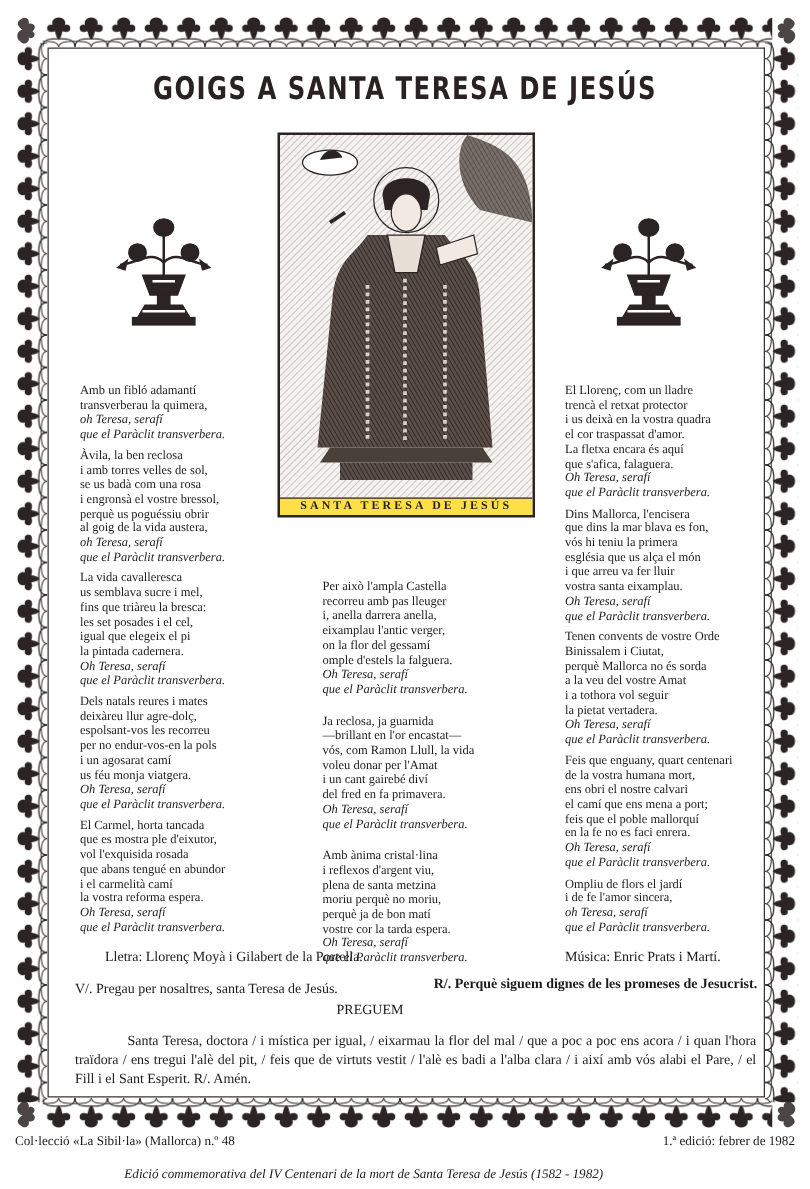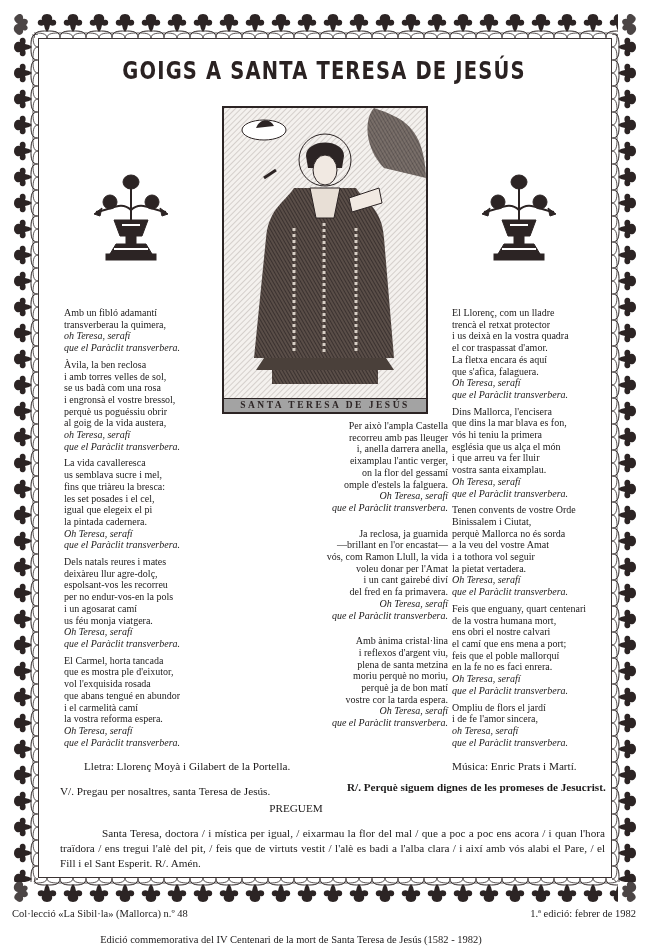--- a/index.html
+++ b/index.html
@@ -26,49 +26,49 @@
     transform: scaleX(0.78); transform-origin: center;
   }
 
   .portrait {
     position: absolute; left: 222px; top: 106px; width: 206px; height: 308px;
     border: 2px solid #2c2424; background: #f4f1ee; overflow: hidden;
   }
   .portrait svg { display: block; }
   .portrait-caption {
     position: absolute; left: 0; right: 0; bottom: 0; height: 14px; border-top: 1.5px solid #2c2424;
-    background: #a3a3a3; text-align: center; font-size: 9.5px; letter-spacing: 2.5px; font-weight: bold;
+    background: #fde047; text-align: center; font-size: 9.5px; letter-spacing: 2.5px; font-weight: bold;
     line-height: 13px; color: #2c2424;
   }
 
   .vase { position: absolute; top: 170px; width: 90px; height: 100px; }
   .vase-left { left: 86px; }
   .vase-right { left: 474px; }
 
   .col { position: absolute; font-size: 10px; line-height: 11.7px; }
   .col-left { left: 64px; top: 307px; width: 190px; }
-  .col-mid { left: 258px; top: 420px; width: 190px; text-align: right; }
+  .col-mid { left: 258px; top: 464px; width: 190px; }
   .col-right { left: 452px; top: 307px; width: 165px; }
   .stanza { margin-bottom: 5px; }
   .col-mid .stanza { margin-bottom: 14px; }
   .line { display: block; white-space: nowrap; }
   .line.it { font-style: italic; }
   .credit-lyrics { position: absolute; left: 84px; top: 760px; }
   .credit-music { position: absolute; left: 452px; top: 760px; }
   .versicle { position: absolute; left: 60px; top: 785px; }
   .response { position: absolute; left: 347px; top: 781px; font-weight: bold; }
   .preguem { position: absolute; left: 0; width: 592px; top: 802px; text-align: center; font-size: 11.2px; }
   .prayer {
     position: absolute; left: 60px; top: 826px; width: 545px; font-size: 11.2px; line-height: 15px;
     text-align: justify; text-indent: 42px;
   }
 
   .foot-left { position: absolute; left: 12px; top: 908px; font-size: 10.5px; }
   .foot-right { position: absolute; right: 12px; top: 908px; font-size: 10.5px; }
-  .foot-center { position: absolute; left: 0; width: 582px; top: 934px; text-align: center; font-size: 10.5px; }
+  .foot-center { position: absolute; left: 0; width: 582px; top: 934px; text-align: center; font-size: 10.5px; font-style: italic; }
 </style>
 </head>
 <body>
 
 <div class="frame">
   <svg width="0" height="0" style="position:absolute">
     <defs>
       <pattern id="leafH" width="26" height="26" patternUnits="userSpaceOnUse">
         <path d="M13 2 C9 2 7 5 8 8 C5 7 3 9 4 12 C5 14 8 14 10 13 L11 17 L13 20 L15 17 L16 13 C18 14 21 14 22 12 C23 9 21 7 18 8 C19 5 17 2 13 2 Z" fill="#2c2424"></path>
         <path d="M0 26 C0 19 6 19 13 19 C20 19 26 19 26 26" fill="none" stroke="#2c2424" stroke-width="1"></path>

